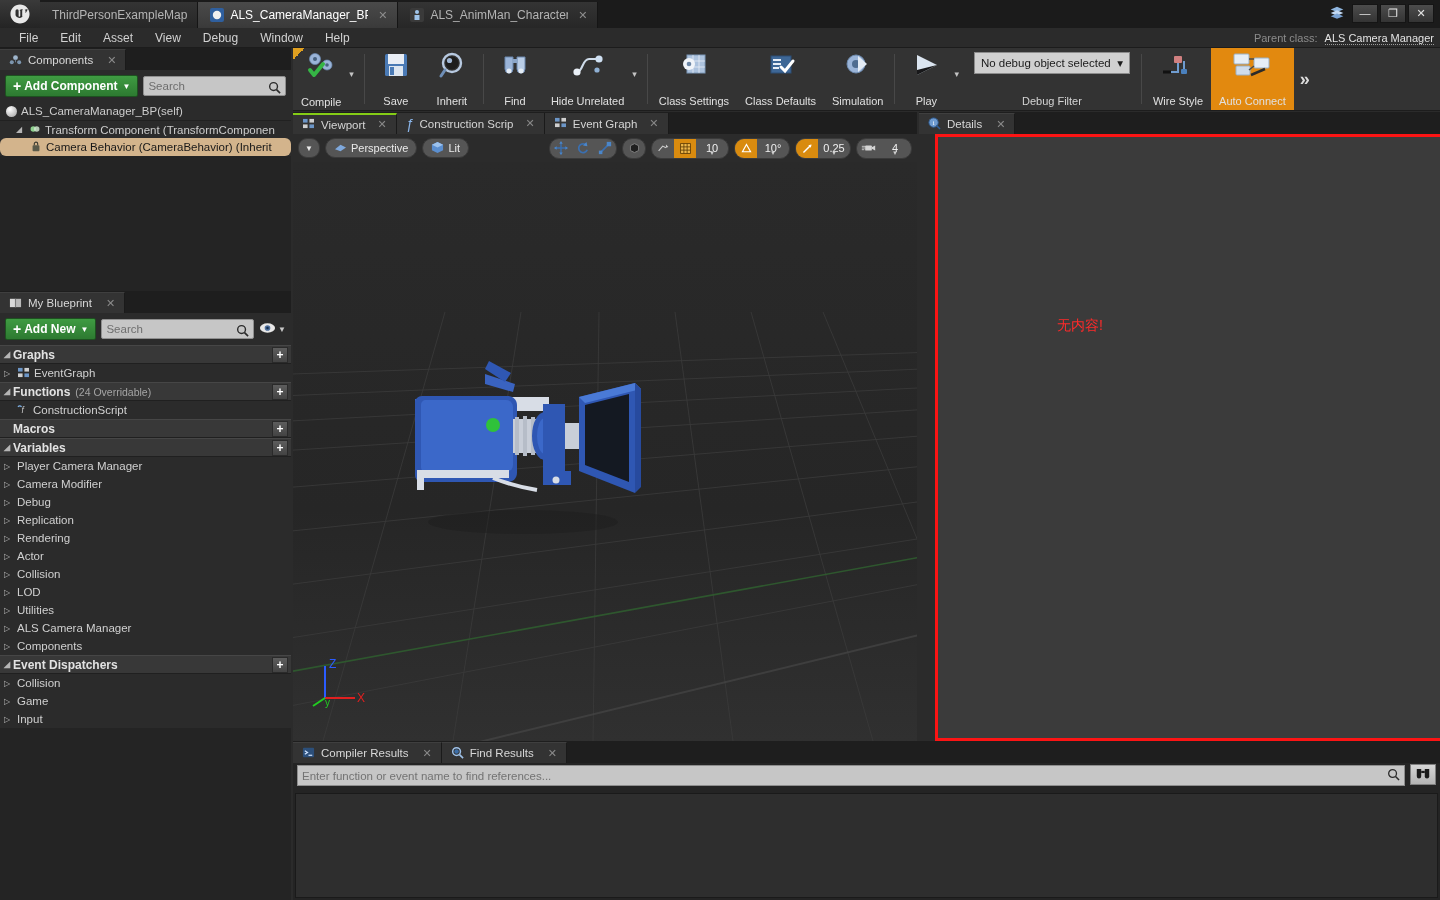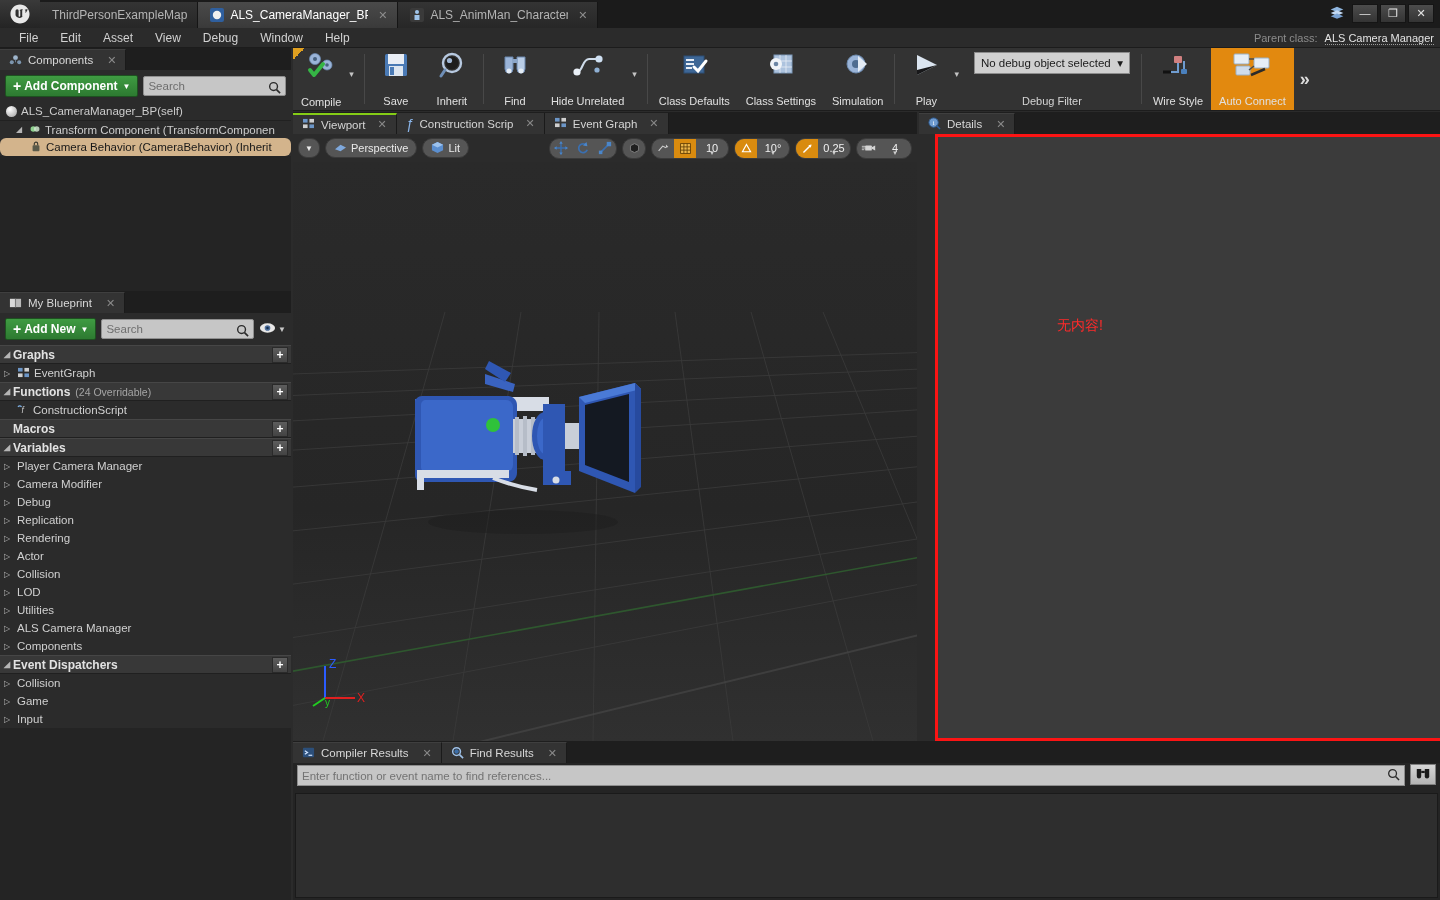--- a/index.html
+++ b/index.html
@@ -325,47 +325,47 @@
       </div>
       <div class="tlbl">Hide Unrelated</div>
     </div>
     <div class="tbcarat">▾</div>
 
     <div class="tbsep"></div>
 
     <div class="tbitem">
       <div class="tbicon">
         <svg viewBox="0 0 30 28" width="30" height="28">
-          <rect x="5" y="5" width="20" height="17" fill="#3e6796" stroke="#2d4f76"></rect>
-          <g fill="#e8eef6">
-              <rect x="7" y="8" width="8" height="2"></rect>
-              <rect x="7" y="12" width="8" height="2"></rect>
-              <rect x="7" y="16" width="6" height="2"></rect>
-            </g>
-          <path d="M15 16l4 4 8-10" stroke="#ffffff" stroke-width="3" fill="none" stroke-linecap="round"></path>
-        </svg>
-      </div>
-      <div class="tlbl">Class Defaults</div>
-    </div>
-
-    <div class="tbitem">
-      <div class="tbicon">
-        <svg viewBox="0 0 30 28" width="30" height="28">
           <rect x="8" y="4" width="18" height="18" fill="#adc3de" stroke="#7d98b8"></rect>
           <g stroke="#ffffff" stroke-width="0.8" opacity="0.7">
             <line x1="14" y1="4" x2="14" y2="22"></line>
               <line x1="20" y1="4" x2="20" y2="22"></line>
             <line x1="8" y1="10" x2="26" y2="10"></line>
               <line x1="8" y1="16" x2="26" y2="16"></line>
           </g>
           <circle cx="10" cy="13" r="6" fill="#f0f4f9"></circle>
             <circle cx="10" cy="13" r="2.3" fill="#6c86a5"></circle>
         </svg>
       </div>
       <div class="tlbl">Class Settings</div>
+    </div>
+
+    <div class="tbitem">
+      <div class="tbicon">
+        <svg viewBox="0 0 30 28" width="30" height="28">
+          <rect x="5" y="5" width="20" height="17" fill="#3e6796" stroke="#2d4f76"></rect>
+          <g fill="#e8eef6">
+              <rect x="7" y="8" width="8" height="2"></rect>
+              <rect x="7" y="12" width="8" height="2"></rect>
+              <rect x="7" y="16" width="6" height="2"></rect>
+            </g>
+          <path d="M15 16l4 4 8-10" stroke="#ffffff" stroke-width="3" fill="none" stroke-linecap="round"></path>
+        </svg>
+      </div>
+      <div class="tlbl">Class Defaults</div>
     </div>
 
     <div class="tbitem">
       <div class="tbicon">
         <svg viewBox="0 0 30 28" width="30" height="28">
           <circle cx="13" cy="13" r="9" fill="#9ab4d8" stroke="#6f8cb0"></circle>
           <circle cx="13" cy="13" r="4" fill="#4e6c90"></circle>
           <path d="M15 5l9 8-9 8z" fill="#e4ecf5"></path>
         </svg>
       </div>

